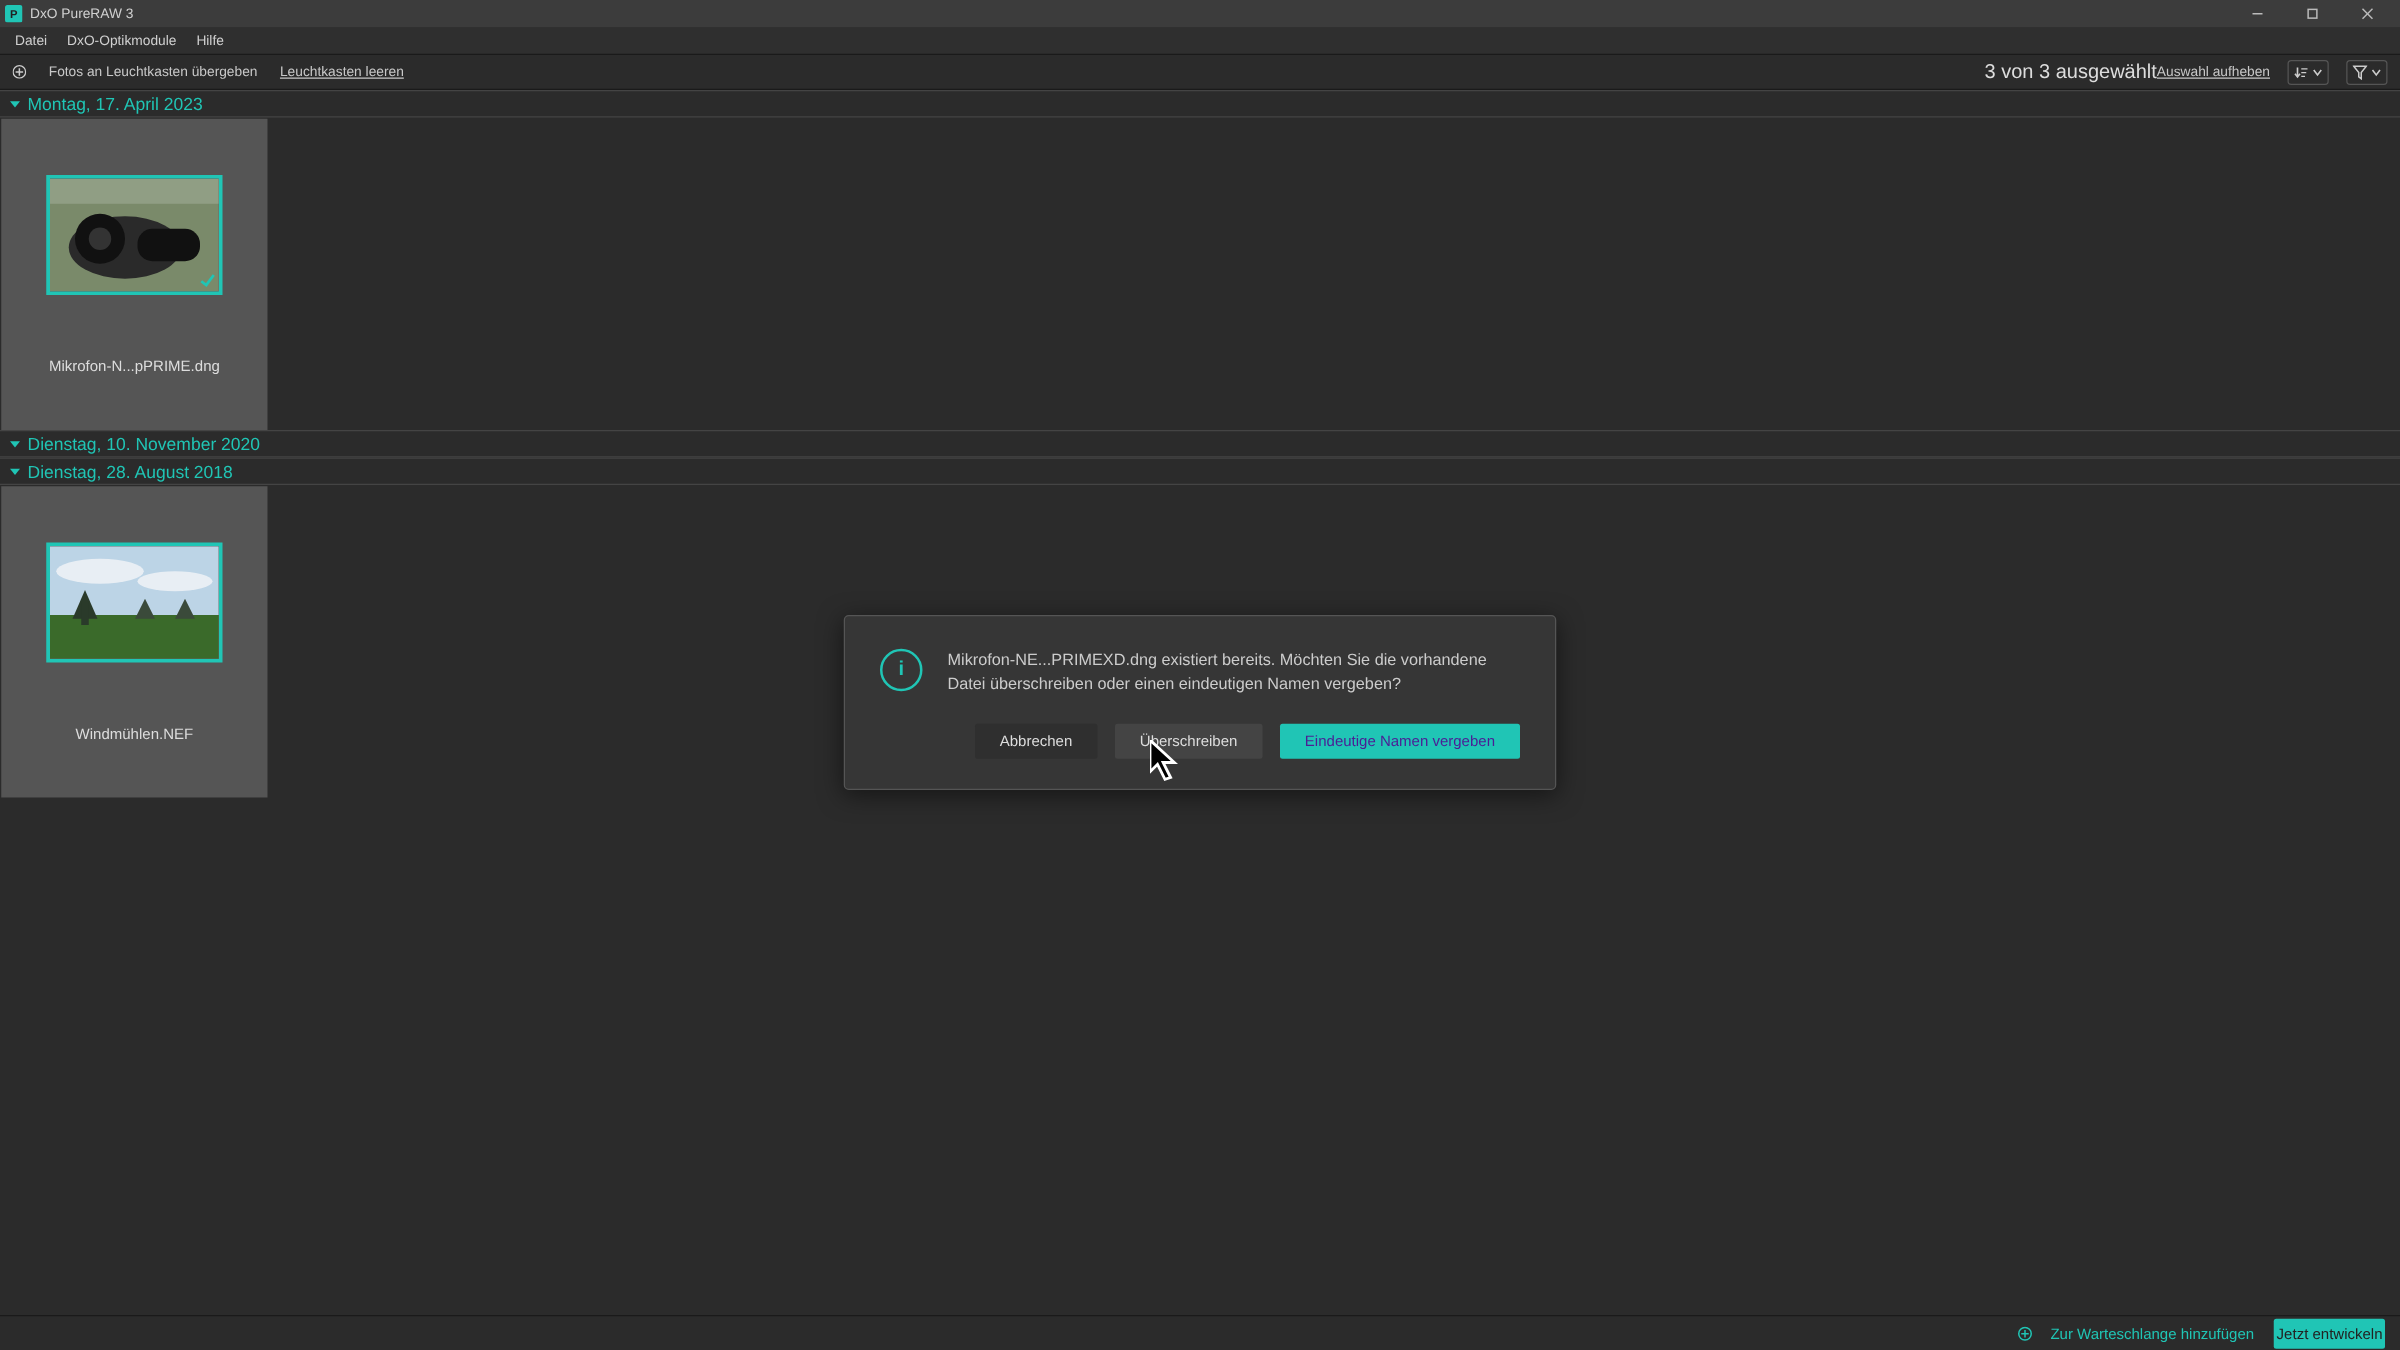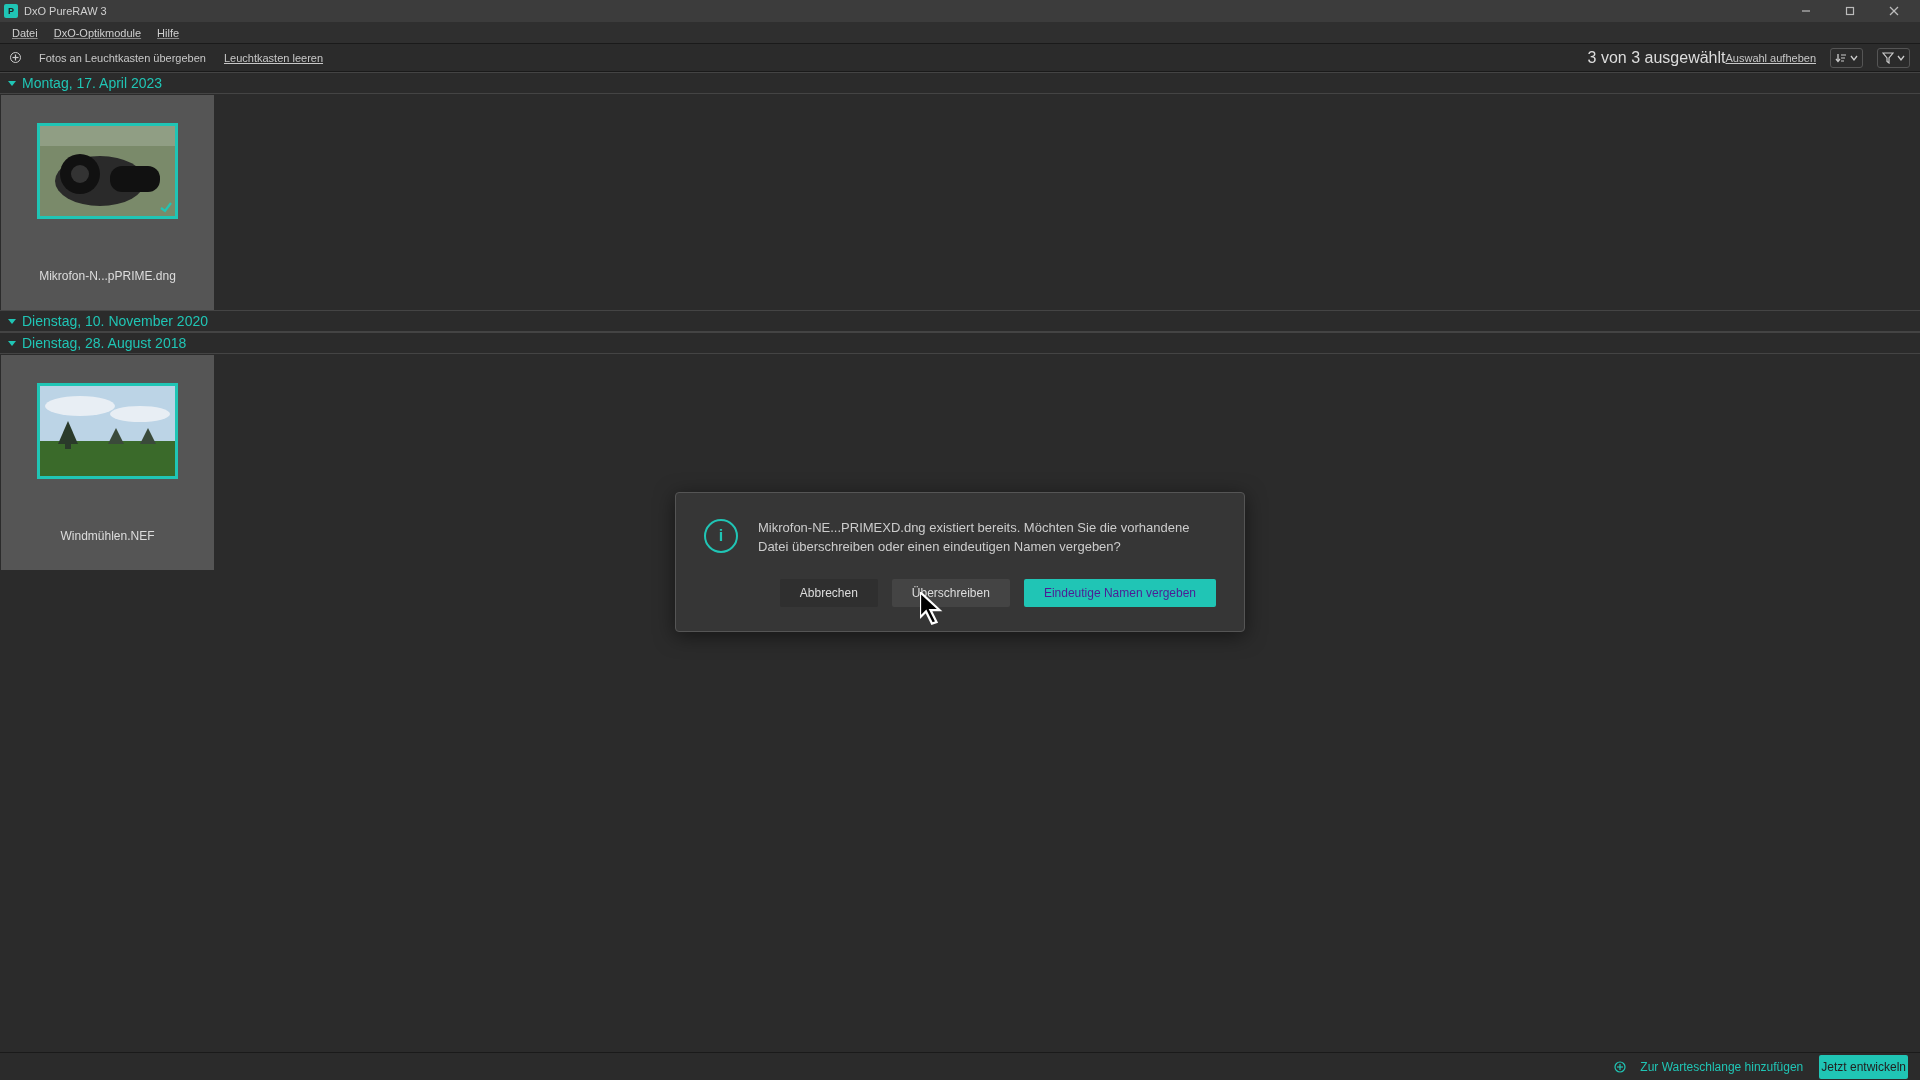--- a/index.html
+++ b/index.html
@@ -8,40 +8,40 @@
 
 .titlebar { height: 22px; background: #3c3c3c; display: flex; align-items: center; padding: 0 4px; font-size: 11px; color: #d0d0d0; }
 .titlebar .app-icon { width: 14px; height: 14px; margin-right: 6px; }
 .titlebar .spacer { flex: 1; }
 .titlebar .winbtn { width: 44px; height: 22px; display: flex; align-items: center; justify-content: center; }
 .titlebar .winbtn svg { stroke: #bbb; }
 
 
 .menubar { height: 22px; background: #2f2f2f; border-bottom: 1px solid #1a1a1a; display: flex; align-items: center; font-size: 11px; color: #d0d0d0; padding-left: 4px; }
 .menubar .menu-item { padding: 0 8px; height: 100%; display: flex; align-items: center; }
-.menubar .menu-item span { text-decoration: underline; text-decoration-color: #888; }
+.menubar .menu-item span { text-decoration-color: #888; }
 
 
 .toolbar { height: 28px; background: #2b2b2b; border-bottom: 1px solid #1a1a1a; display: flex; align-items: center; font-size: 11px; color: #c8c8c8; padding: 0 10px; }
 .toolbar .tb-left { display: flex; gap: 18px; align-items: center; }
 .toolbar .tb-btn { display: flex; align-items: center; gap: 18px; cursor: pointer; }
 .toolbar .underline { text-decoration: underline; }
 .toolbar .tb-center { flex: 1; text-align: right; font-size: 16px; color: #ddd; }
 .toolbar .tb-right { display: flex; gap: 14px; align-items: center; }
 .toolbar .iconbtn { display: flex; align-items: center; gap: 3px; border: 1px solid #555; border-radius: 3px; height: 20px; padding: 0 4px; }
 
 
 .main { position: absolute; top: 72px; left: 0; right: 0; bottom: 28px; background: #2b2b2b; }
 
 
 .group-header { height: 22px; background: #2b2b2b; border-top: 1px solid #444; border-bottom: 1px solid #444; display: flex; align-items: center; padding-left: 8px; font-size: 14px; color: #20c5b5; gap: 6px; }
 .group-header .tri { width: 0; height: 0; border-left: 4px solid transparent; border-right: 4px solid transparent; border-top: 5px solid #20c5b5; }
 
 
-.cell { width: 213px; height: 215px; background: #555; display: flex; flex-direction: column; align-items: center; justify-content: center; gap: 50px; margin: 1px 0 0 1px; }
+.cell { width: 213px; height: 249px; background: #555; display: flex; flex-direction: column; align-items: center; justify-content: center; gap: 50px; margin: 1px 0 0 1px; }
 .thumb-border { border: 3px solid #20c5b5; position: relative; }
 .thumb { display: block; background: #666; }
 .thumb-check { position: absolute; right: 2px; bottom: 2px; }
 .filename { font-size: 12px; color: #ddd; text-align: center; }
 
 
 .footer { position: absolute; left: 0; right: 0; bottom: 0; height: 28px; background: #2b2b2b; border-top: 1px solid #1a1a1a; display: flex; align-items: center; justify-content: flex-end; padding: 0 12px; gap: 16px; font-size: 12px; }
 .footer .queue { display: flex; align-items: center; gap: 14px; color: #20c5b5; }
 .footer .develop-btn { background: #20c5b5; color: #222; border: none; padding: 5px 2px; font-size: 12px; border-radius: 2px; }
 

